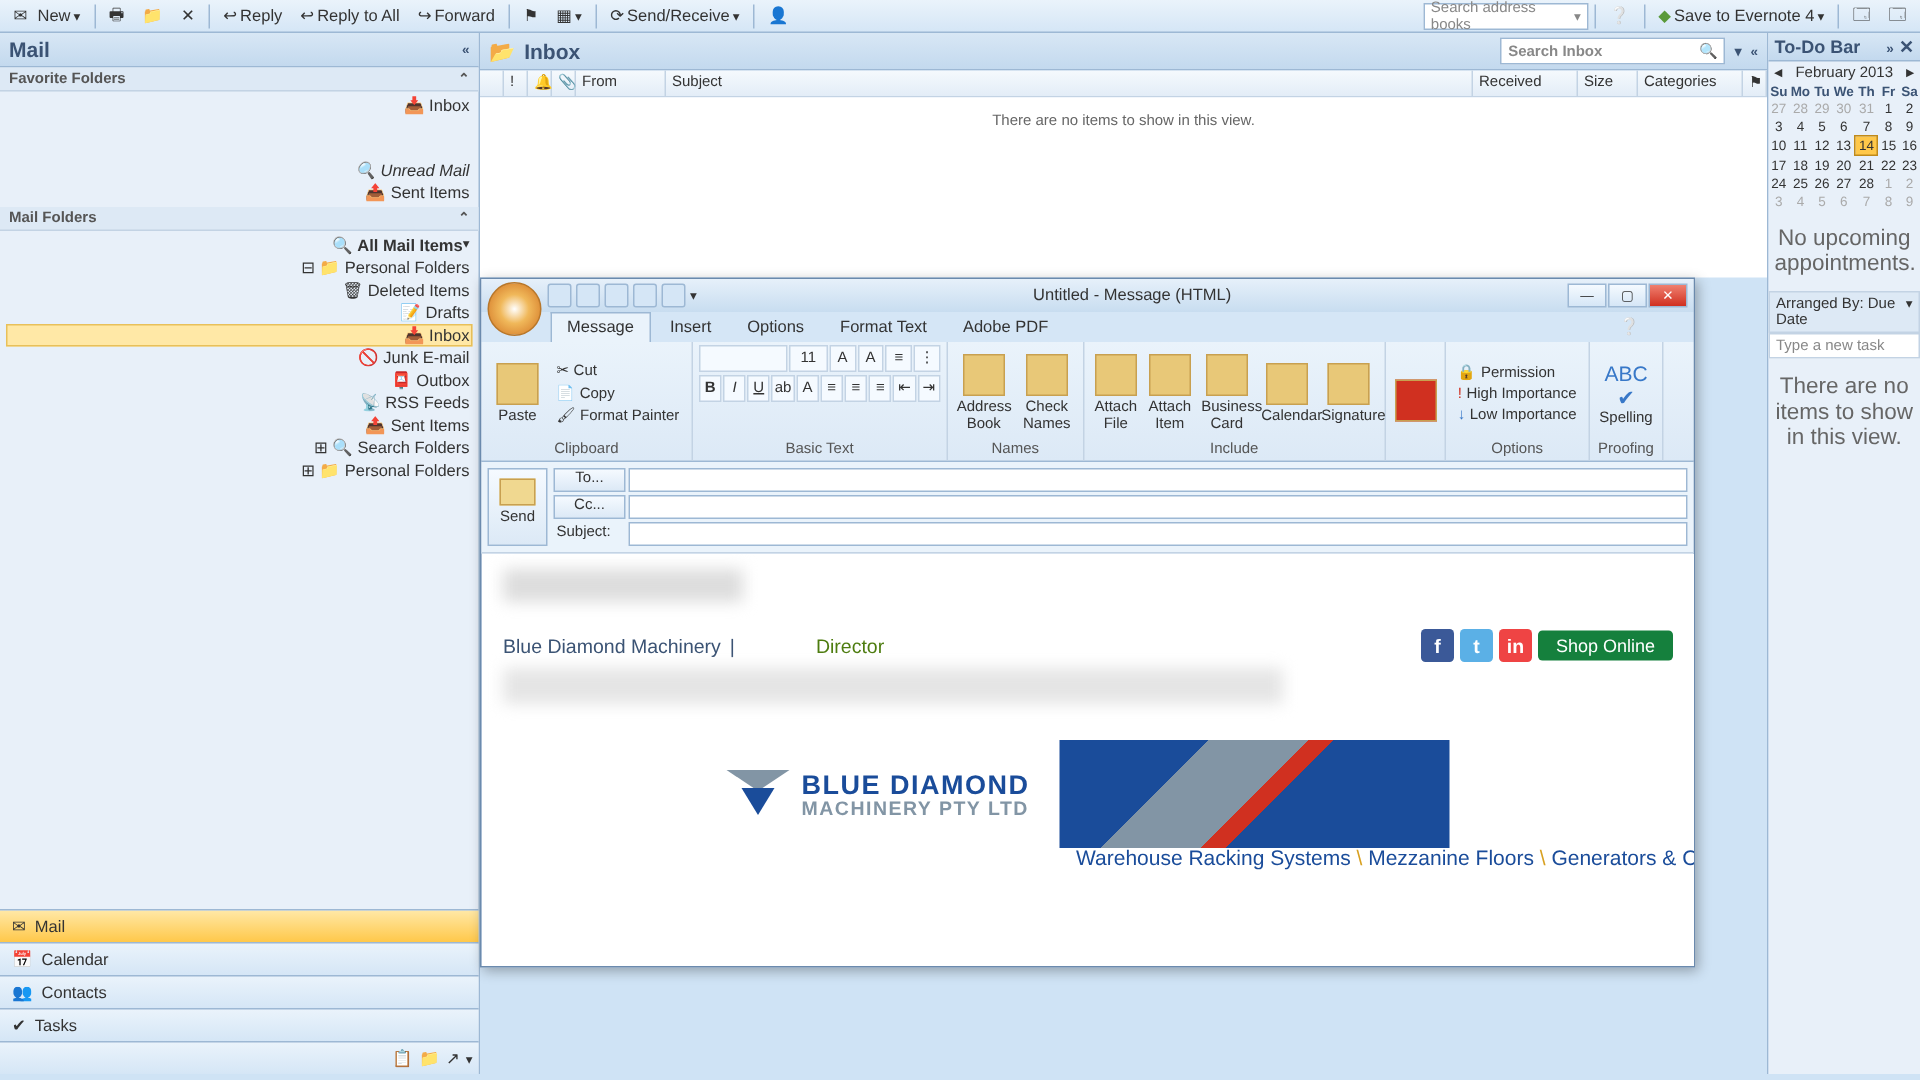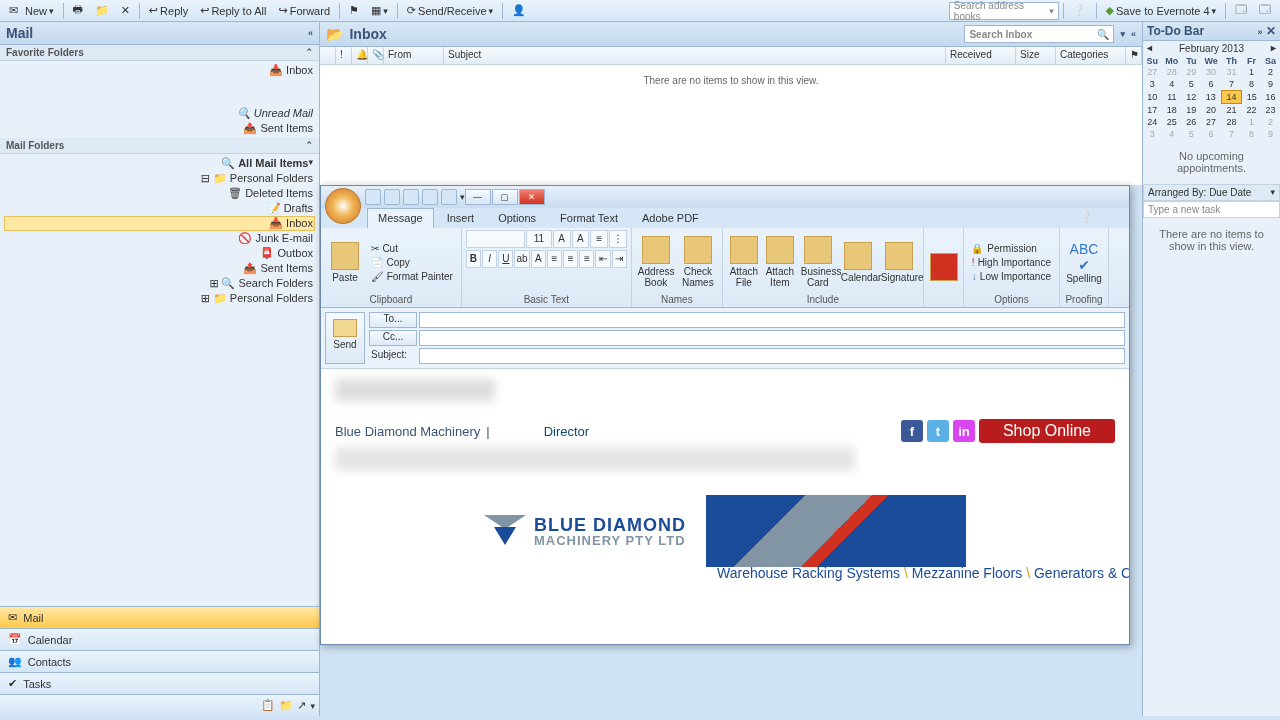--- a/index.html
+++ b/index.html
@@ -8,21 +8,21 @@
 
 .top-tb { height:22px; background:linear-gradient(#eaf3fb,#d5e6f6); border-bottom:1px solid #9db8d4; display:flex; align-items:center; padding:0 4px; gap:2px; }
 .tb-btn { padding:1px 4px; display:inline-flex; align-items:center; gap:2px; cursor:pointer; border:1px solid transparent; }
 .tb-sep { width:1px; height:16px; background:#9db8d4; margin:0 2px; }
 .ico { width:14px; height:14px; display:inline-block; }
 
 
 .cols { display:flex; height:694px; }
 .nav { width:320px; background:#e8f0f9; border-right:1px solid #9db8d4; display:flex; flex-direction:column; }
 .mid { flex:1; background:#cfe3f5; border-right:1px solid #9db8d4; display:flex; flex-direction:column; }
-.todo { width:137px; background:#e8f0f9; }
+.todo { width:101px; background:#e8f0f9; }
 
 
 .pane-hdr { background:linear-gradient(#d8e7f5,#c3d9ee); border-bottom:1px solid #9db8d4; padding:3px 6px; font-size:14px; font-weight:bold; color:#3b5374; display:flex; justify-content:space-between; align-items:center; }
 .sub-hdr { background:#dde9f5; border-bottom:1px solid #c3d3e4; padding:2px 6px; font-size:10px; font-weight:bold; color:#555; display:flex; justify-content:space-between; }
 .tree { padding:2px 4px; flex:0 0 auto;text-align:right; }
 .tree-item { padding:1px 2px 1px 18px; cursor:pointer; white-space:nowrap; }
 .tree-item.sel { background:#ffe8a6; border:1px solid #e8c05a; padding:0 1px 0 17px; }
 .tree-item.l2 { padding-left:34px; }
 .tree-item.l3 { padding-left:42px; }
 .italic { font-style:italic;margin-top:28px; }
@@ -38,21 +38,21 @@
 .col-hdr span { border-right:1px solid #c3d3e4; padding:2px 4px; }
 .empty-msg { text-align:center; padding:10px; color:#666; font-size:10px; background:#fff; flex:0 0 auto; }
 
 
 .todo .pane-hdr { font-size:12px; padding:2px 4px; }
 .cal-tbl { width:100%; font-size:9px; text-align:center; border-collapse:collapse; }
 .cal-tbl th { color:#3b5374; font-weight:bold; }
 .cal-tbl td { padding:1px; cursor:pointer; }
 .cal-today { background:#ffc84a; border:1px solid #c08a1a; }
 .cal-off { color:#aaa; }
-.todo-txt { font-size:11px; text-align:center; padding:10px 4px; color:#666; }
+.todo-txt { font-size:15px; text-align:center; padding:10px 4px; color:#666; }
 .task-hdr { background:#dde9f5; border:1px solid #c3d3e4; padding:2px 4px; font-size:10px; display:flex; justify-content:space-between; }
 .task-input { border:1px solid #c3d3e4; padding:2px 4px; font-size:10px; color:#888; background:#fff; }
 
 
 .compose { position:absolute; left:320px; top:185px; width:810px; height:460px; background:#e6eff8; border:1px solid #6b8aad; box-shadow:2px 2px 8px rgba(0,0,0,.3); display:flex; flex-direction:column; }
 .title-bar { height:22px; background:linear-gradient(#e6f0fa,#c8ddf0); display:flex; align-items:center; padding:0 4px; }
 .qat { display:flex; gap:3px; align-items:center; }
 .qat .q { width:16px; height:16px; background:#d5e6f6; border:1px solid #9db8d4; border-radius:2px; cursor:pointer; }
 .title-txt { flex:1; text-align:center; font-size:11px; color:#333; }
 .win-btns { display:flex; gap:1px; }
@@ -80,25 +80,25 @@
 .send-btn .si { width:24px; height:18px; margin:0 auto 2px; background:#f0d890; border:1px solid #c8a050; }
 .addr-rows { flex:1; display:flex; flex-direction:column; gap:2px; }
 .addr-row { display:flex; gap:2px; }
 .addr-btn { width:48px; height:16px; border:1px solid #9db8d4; background:linear-gradient(#f5faff,#dce9f6); font-size:10px; text-align:center; cursor:pointer; }
 .addr-lbl { width:48px; font-size:10px; padding:1px 2px; }
 .addr-field { flex:1; height:16px; border:1px solid #9db8d4; background:#fff; }
 
 .body-area { flex:1; background:#fff; padding:10px 14px; overflow:auto; position:relative; }
 .blur { filter:blur(5px); color:#777; }
 .sig-line1 { font-size:13px; color:#3b5374; margin-top:18px; display:flex; align-items:center; gap:6px; }
-.sig-director { color:#0c4a6e;padding-left:48px; }
+.sig-director { color:#4d7c0f;padding-left:48px; }
 .soc { margin-left:auto; display:flex; gap:4px; align-items:center; }
 .soc-ico { width:22px; height:22px; border-radius:3px; display:flex; align-items:center; justify-content:center; color:#fff; font-weight:bold; font-size:13px; }
-.fb { background:#3b5998; } .tw { background:#5bb0e6; } .li { background:#d946ef; }
-.shop-btn { background:#b91c1c; color:#fff; padding:3px 24px; border-radius:3px; font-size:16px; }
+.fb { background:#3b5998; } .tw { background:#5bb0e6; } .li { background:#ef4444; }
+.shop-btn { background:#15803d; color:#fff; padding:3px 12px; border-radius:3px; font-size:12px; }
 .logo-row { display:flex; align-items:center; gap:20px; margin-top:24px;justify-content:center; }
 .bd-logo { display:flex; align-items:center; gap:8px; }
 .bd-diamond { width:42px; height:32px; position:relative; }
 .bd-diamond::before { content:""; position:absolute; top:0; left:0; border-left:21px solid transparent; border-right:21px solid transparent; border-top:14px solid #8295a5; }
 .bd-diamond::after { content:""; position:absolute; top:12px; left:10px; border-left:11px solid transparent; border-right:11px solid transparent; border-top:18px solid #1a4c9a; }
 .bd-text { line-height:1; }
 .bd-text .l1 { color:#1a4c9a; font-weight:bold; font-size:18px; letter-spacing:1px; }
 .bd-text .l2 { color:#8295a5; font-weight:bold; font-size:13px; letter-spacing:1px; }
 .banner { width:260px; height:72px; background:linear-gradient(135deg,#1a4c9a 30%,#8295a5 30%,#8295a5 50%,#d03020 50%,#d03020 55%,#1a4c9a 55%); position:relative; }
 .banner-txt { position:absolute; bottom:-14px; left:11px; font-size:14px; color:#1a4c9a; white-space:nowrap; }
@@ -181,20 +181,21 @@
         <span class="arrow">⌃</span>
       </div>
     <div class="tree">
       <div class="tree-item" style="padding-left:6px">🔍 <b>All Mail Items</b> <span class="arrow" style="float:right">▾</span></div>
       <div class="tree-item l2" style="padding-left:14px">⊟ 📁 <span>Personal Folders</span></div>
       <div class="tree-item l3">🗑 <span>Deleted Items</span></div>
       <div class="tree-item l3">📝 <span>Drafts</span></div>
       <div class="tree-item l3 sel">📥 <span>Inbox</span></div>
       <div class="tree-item l3">🚫 <span>Junk E-mail</span></div>
       <div class="tree-item l3">📮 <span>Outbox</span></div>
+      <div class="tree-item l3">📡 <span>RSS Feeds</span></div>
       <div class="tree-item l3">📤 <span>Sent Items</span></div>
       <div class="tree-item l2" style="padding-left:14px">⊞ 🔍 <span>Search Folders</span></div>
       <div class="tree-item" style="padding-left:14px">⊞ 📁 <span>Personal Folders</span></div>
     </div>
     <div class="nav-flex"></div>
     <div class="nav-btn active">
         <span>✉</span>
         <span>Mail</span>
       </div>
     <div class="nav-btn">
@@ -337,20 +338,21 @@
   <div class="title-bar">
     <div style="width:40px"></div>
     <div class="qat">
       <div class="q"></div>
       <div class="q"></div>
       <div class="q"></div>
       <div class="q"></div>
       <div class="q"></div>
       <span class="arrow">▾</span>
     </div>
+    <div class="title-txt">Untitled - Message (HTML)</div>
     <div class="win-btns">
       <div>—</div>
       <div>▢</div>
       <div class="close">✕</div>
     </div>
   </div>
 
   <div class="ribbon-tabs">
     <div style="width:14px"></div>
     <div class="rtab active">Message</div>

